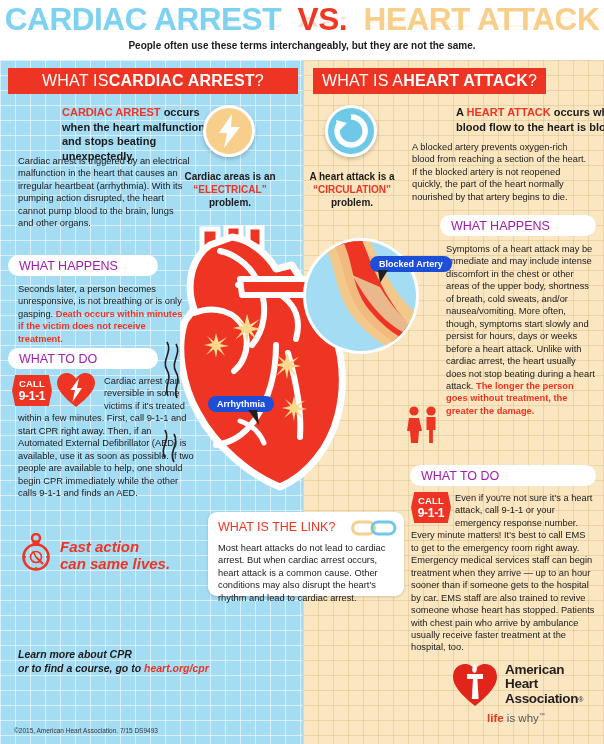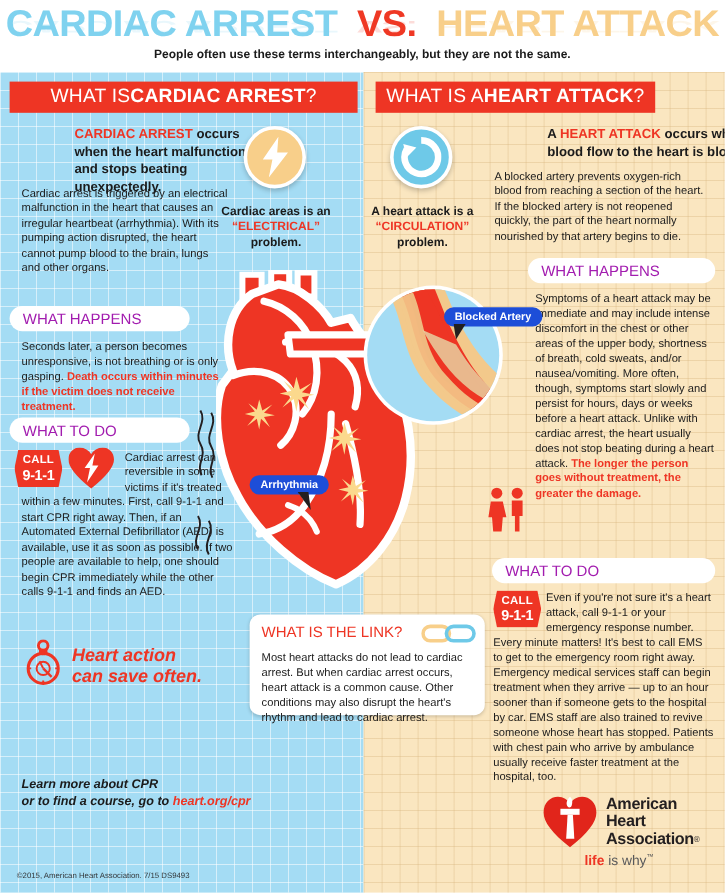--- a/index.html
+++ b/index.html
@@ -281,22 +281,22 @@
     <line x1="18" y1="24" x2="25" y2="31" stroke="#ee3524" stroke-width="2"></line>
     <line x1="18" y1="24" x2="15" y2="18" stroke="#ee3524" stroke-width="1.6"></line>
     <rect x="14.5" y="7.5" width="7" height="4" fill="#ee3524"></rect>
     <circle cx="18" cy="5" r="4" fill="none" stroke="#ee3524" stroke-width="2.4"></circle>
     <line x1="18" y1="10" x2="18" y2="13" stroke="#ee3524" stroke-width="2.4"></line>
     <line x1="5" y1="24" x2="8" y2="24" stroke="#ee3524" stroke-width="1.6"></line>
     <line x1="28" y1="24" x2="31" y2="24" stroke="#ee3524" stroke-width="1.6"></line>
     <line x1="18" y1="34" x2="18" y2="36.5" stroke="#ee3524" stroke-width="1.6"></line>
   </svg>
   <div class="fastaction">
-    <span>Heart action</span><br>
-    <span>can save often.</span>
+    <span>Fast action</span><br>
+    <span>can same lives.</span>
   </div>
 
   <div class="learnmore">
     <span>Learn more about CPR</span><br>
     <span>or to find a course, go to </span><span class="url">heart.org/cpr</span>
   </div>
 
   <div class="copyright">©2015, American Heart Association. 7/15 DS9493</div>
 
   <div class="round-badge badge-circ" style="left:325px; top:105px;">

